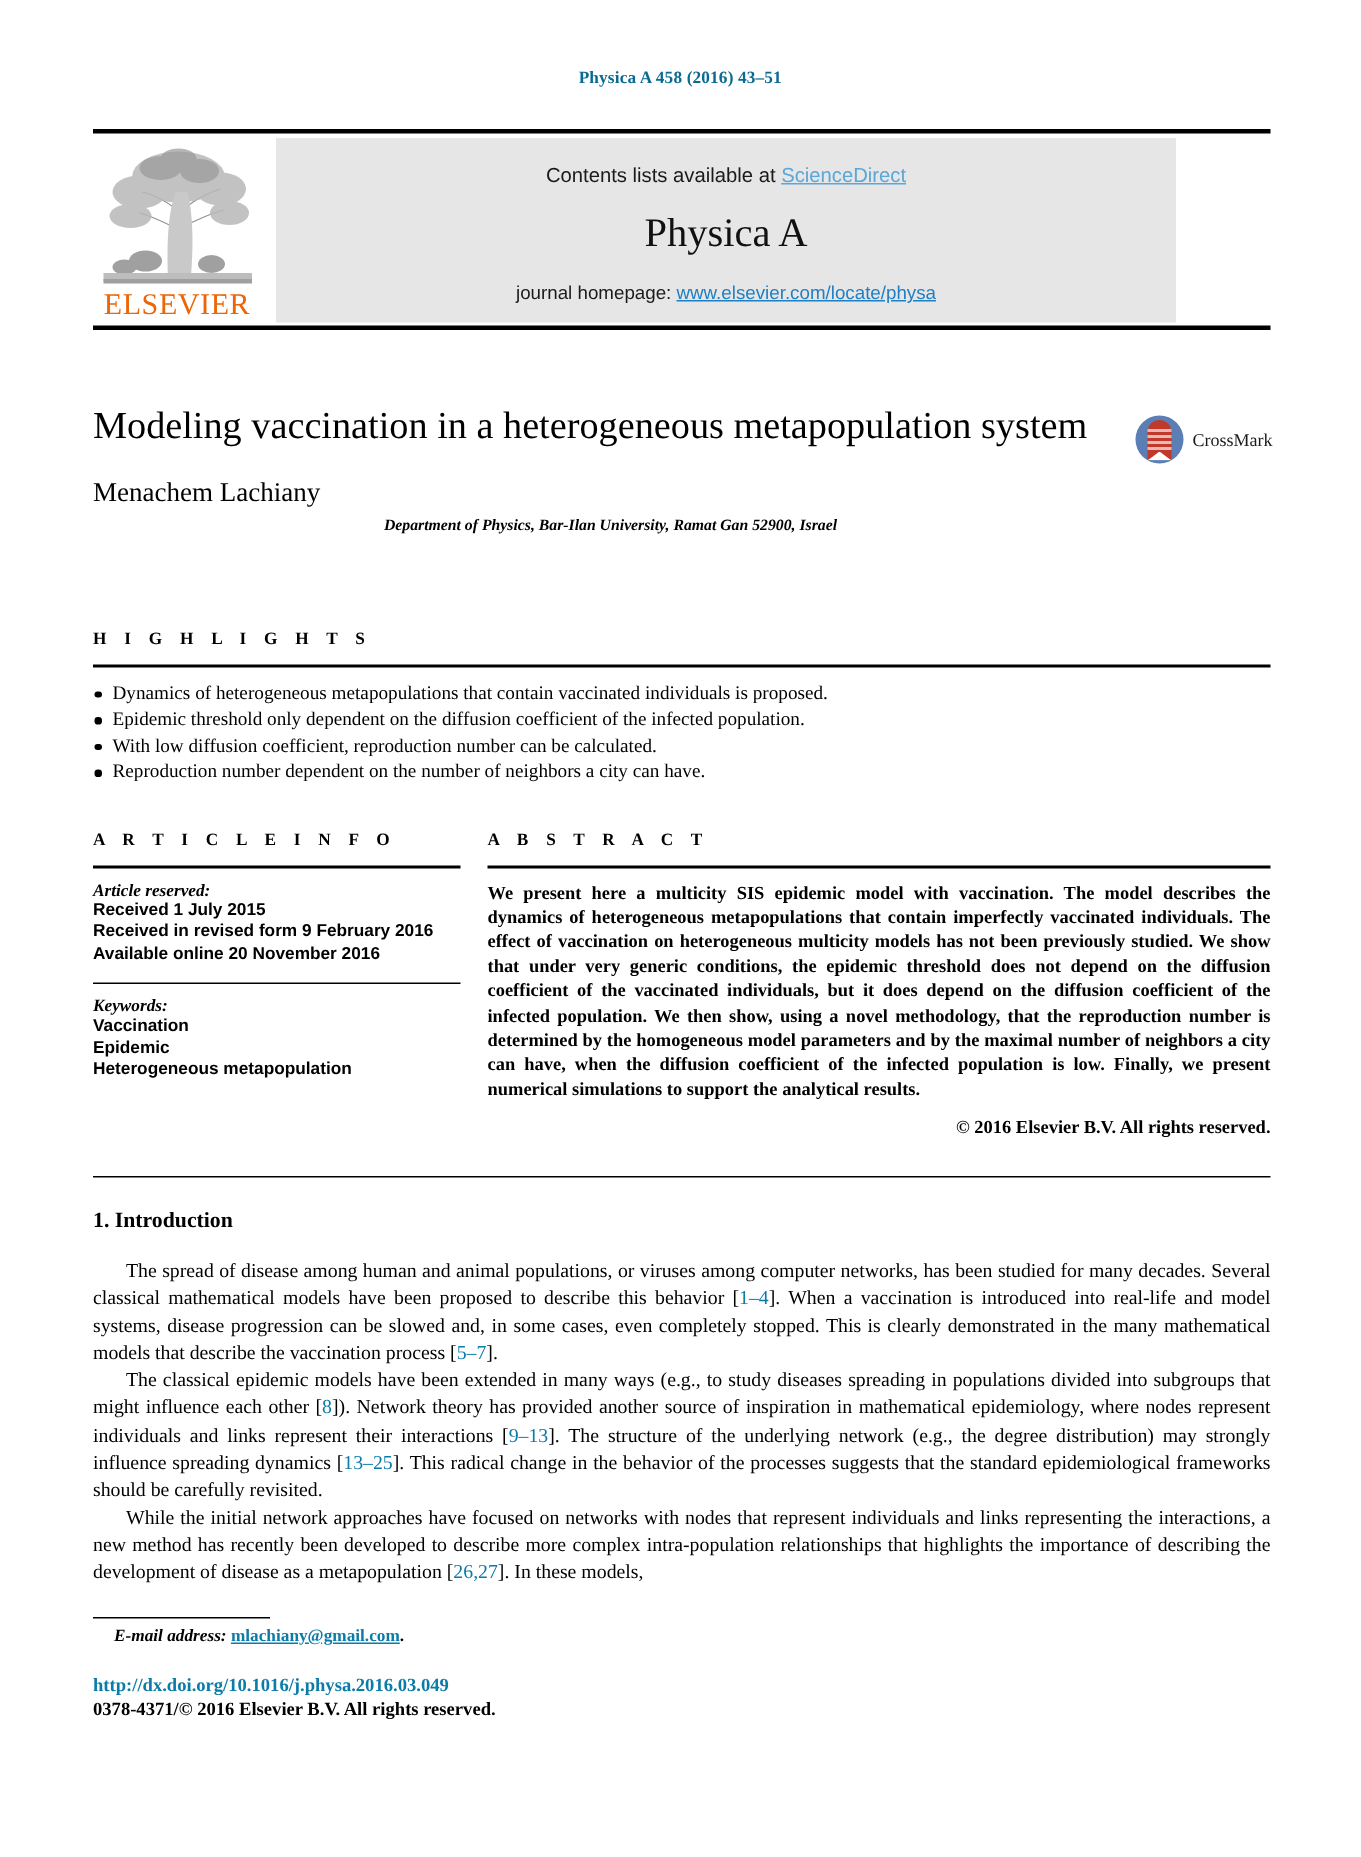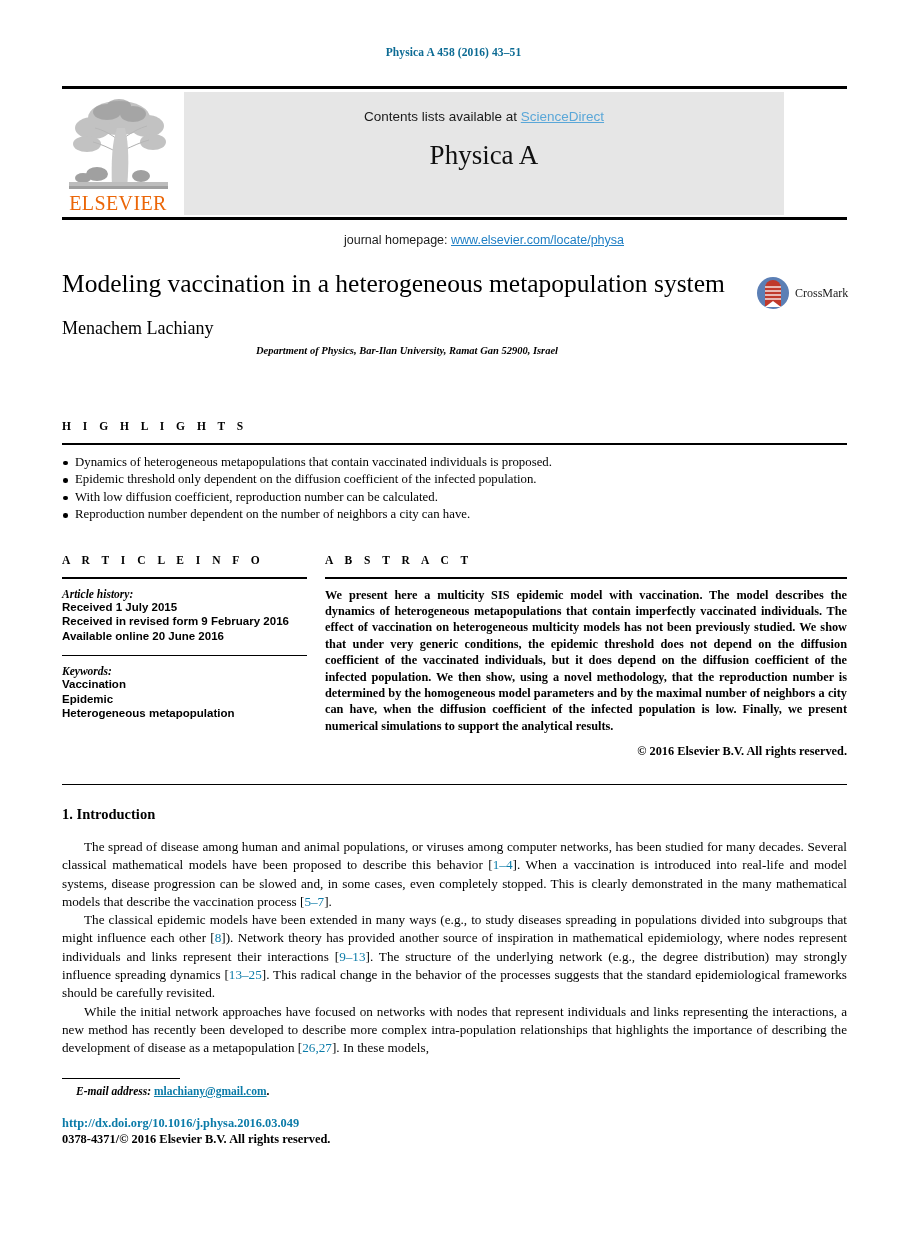--- a/index.html
+++ b/index.html
@@ -115,21 +115,20 @@
   }
   .homepage-line {
     position: absolute;
     left: 0;
     top: 96px;
     width: 600px;
     text-align: center;
     font-family: "Liberation Sans", sans-serif;
     font-size: 12.5px;
     color: #1a1a1a;
-    margin-top: 45px;
   }
   .hp-link { color: #1f7fc4; }
 
   .cover-thumb {
     position: absolute;
     left: 733px;
     top: 2px;
     width: 104px;
     height: 129px;
     background: #f3efe4;
@@ -537,24 +536,24 @@
       <li>Dynamics of heterogeneous metapopulations that contain vaccinated individuals is proposed.</li>
       <li>Epidemic threshold only dependent on the diffusion coefficient of the infected population.</li>
       <li>With low diffusion coefficient, reproduction number can be calculated.</li>
       <li>Reproduction number dependent on the number of neighbors a city can have.</li>
     </ul>
   </div>
 
   <div class="info-col">
     <div class="sec-label">A R T I C L E    I N F O</div>
     <div class="info-rule"></div>
-    <div class="hist-head">Article history:</div>
+    <div class="hist-head">Article reserved:</div>
     <div class="hist-line">Received 1 July 2015</div>
     <div class="hist-line">Received in revised form 9 February 2016</div>
-    <div class="hist-line">Available online 20 June 2016</div>
+    <div class="hist-line">Available online 20 November 2016</div>
     <div class="info-rule2"></div>
     <div class="kw-head">Keywords:</div>
     <div class="kw-line">Vaccination</div>
     <div class="kw-line">Epidemic</div>
     <div class="kw-line">Heterogeneous metapopulation</div>
   </div>
 
   <div class="abs-col">
     <div class="sec-label">A B S T R A C T</div>
     <div class="abs-rule"></div>

